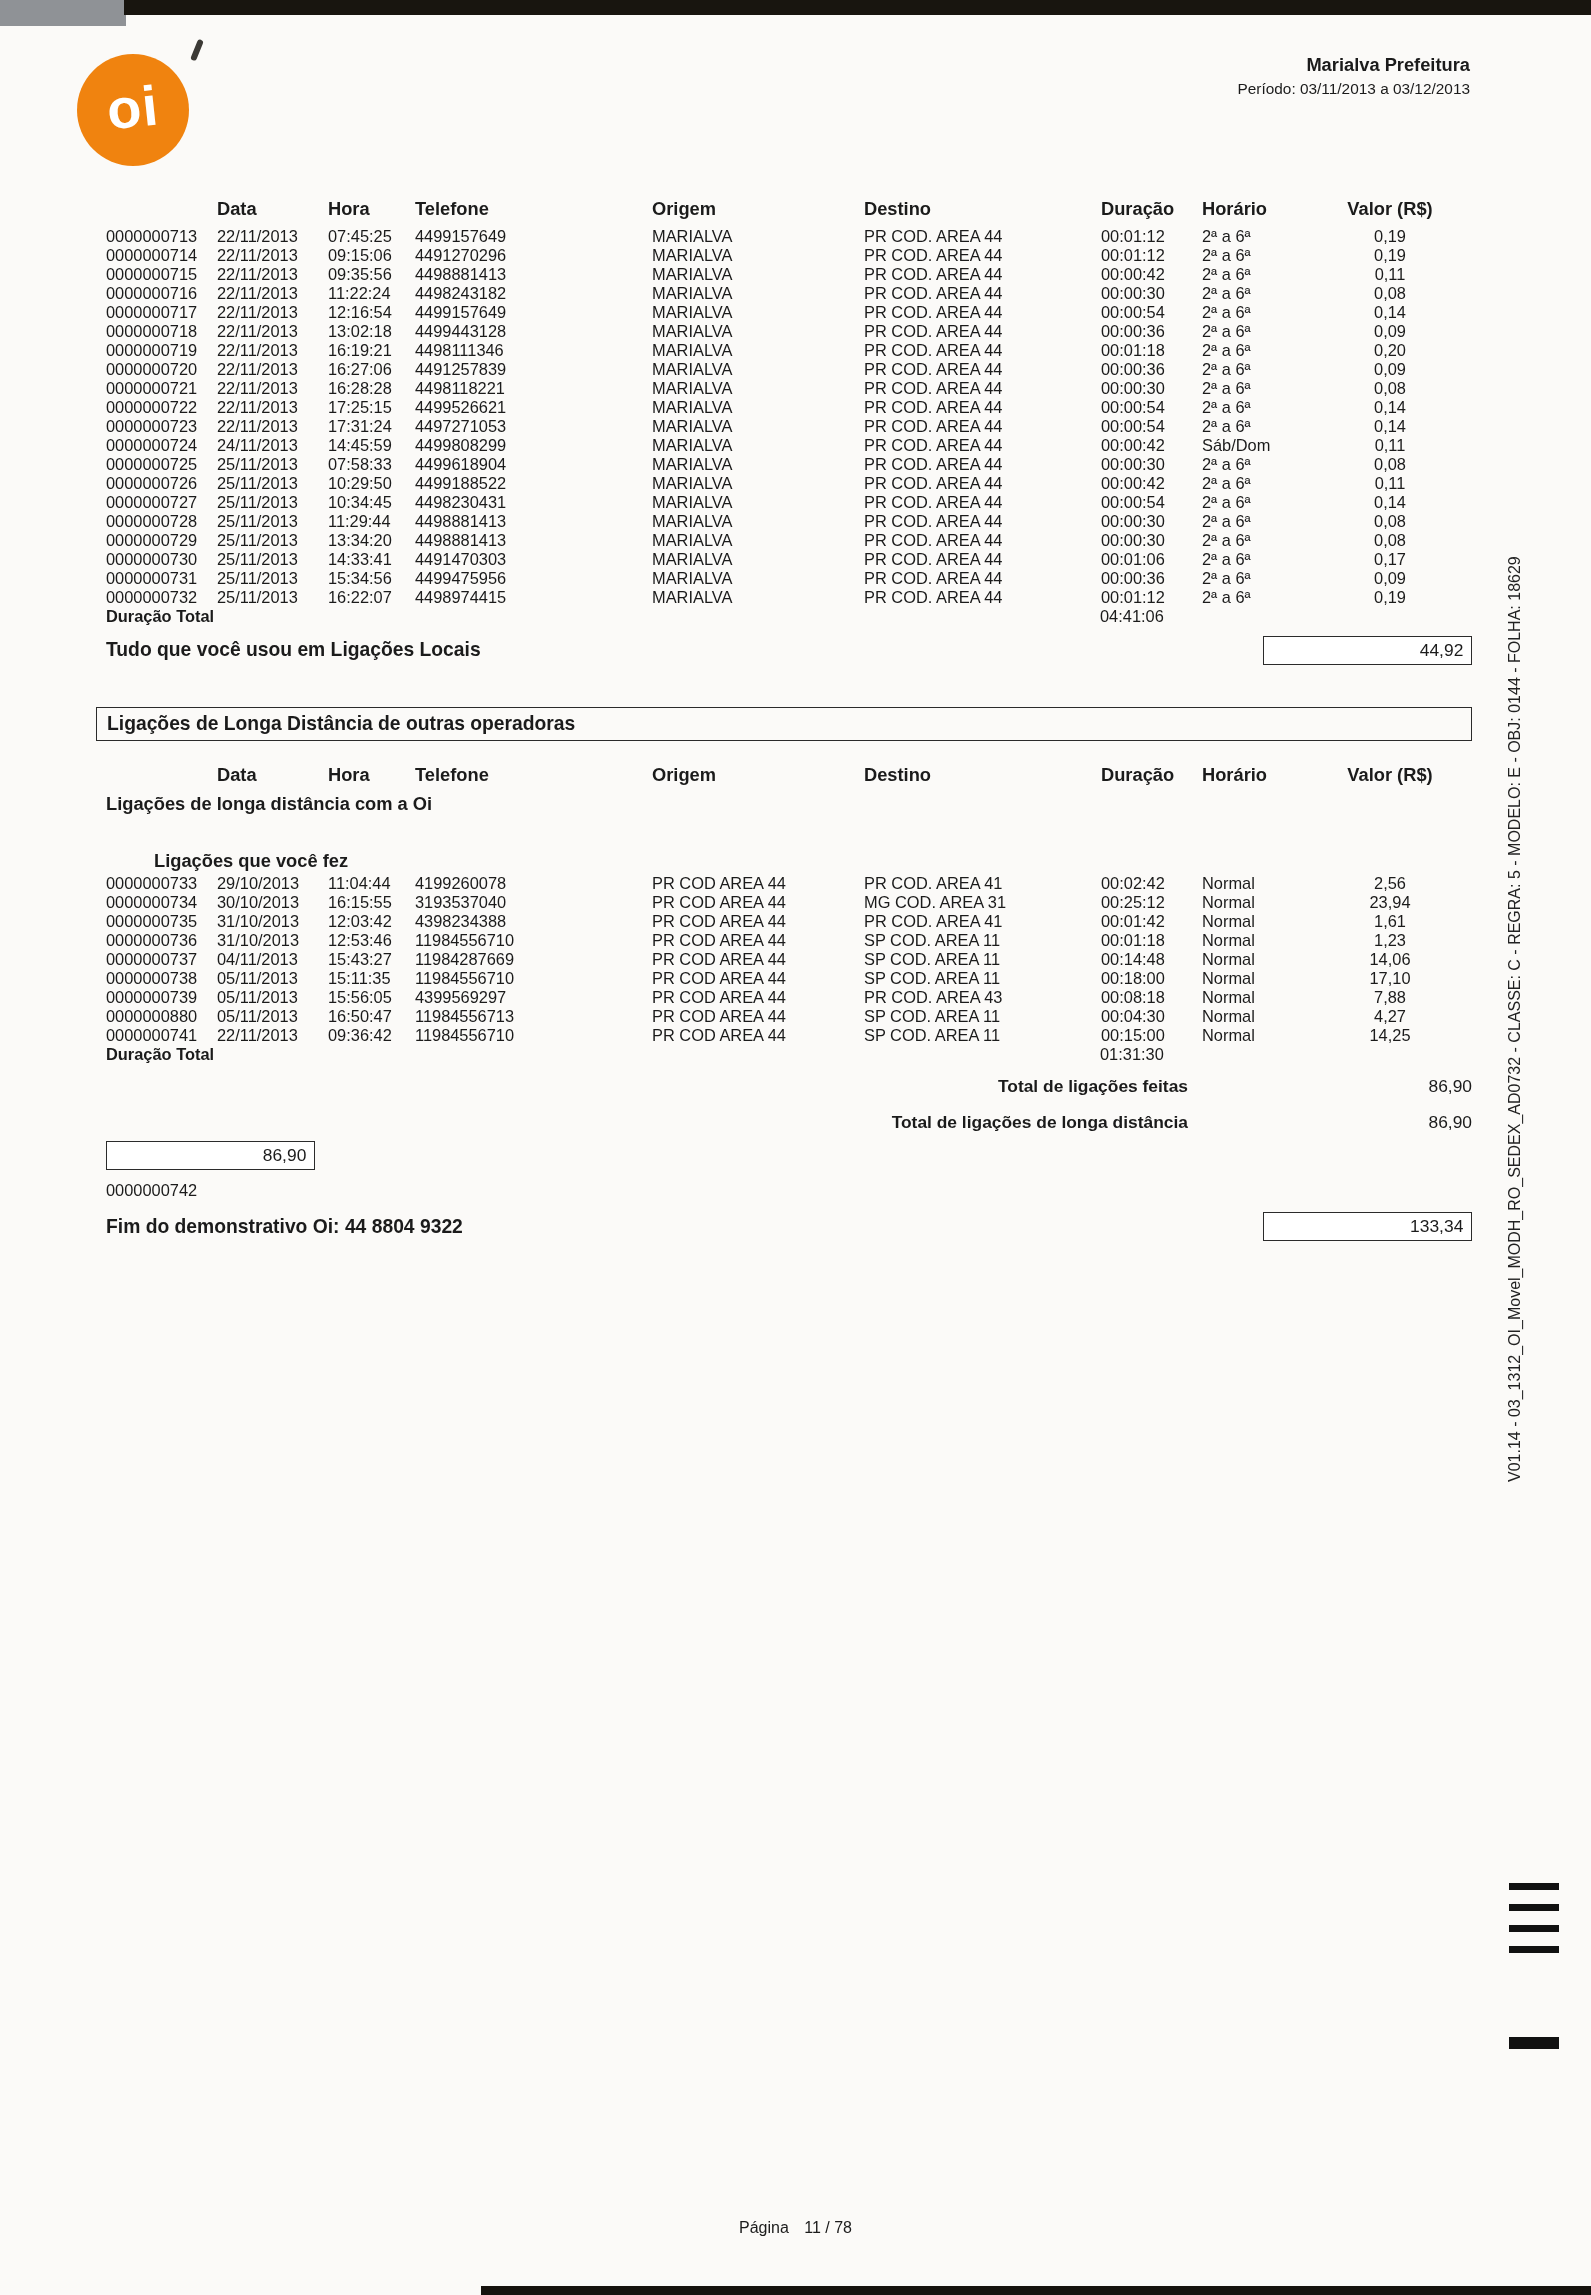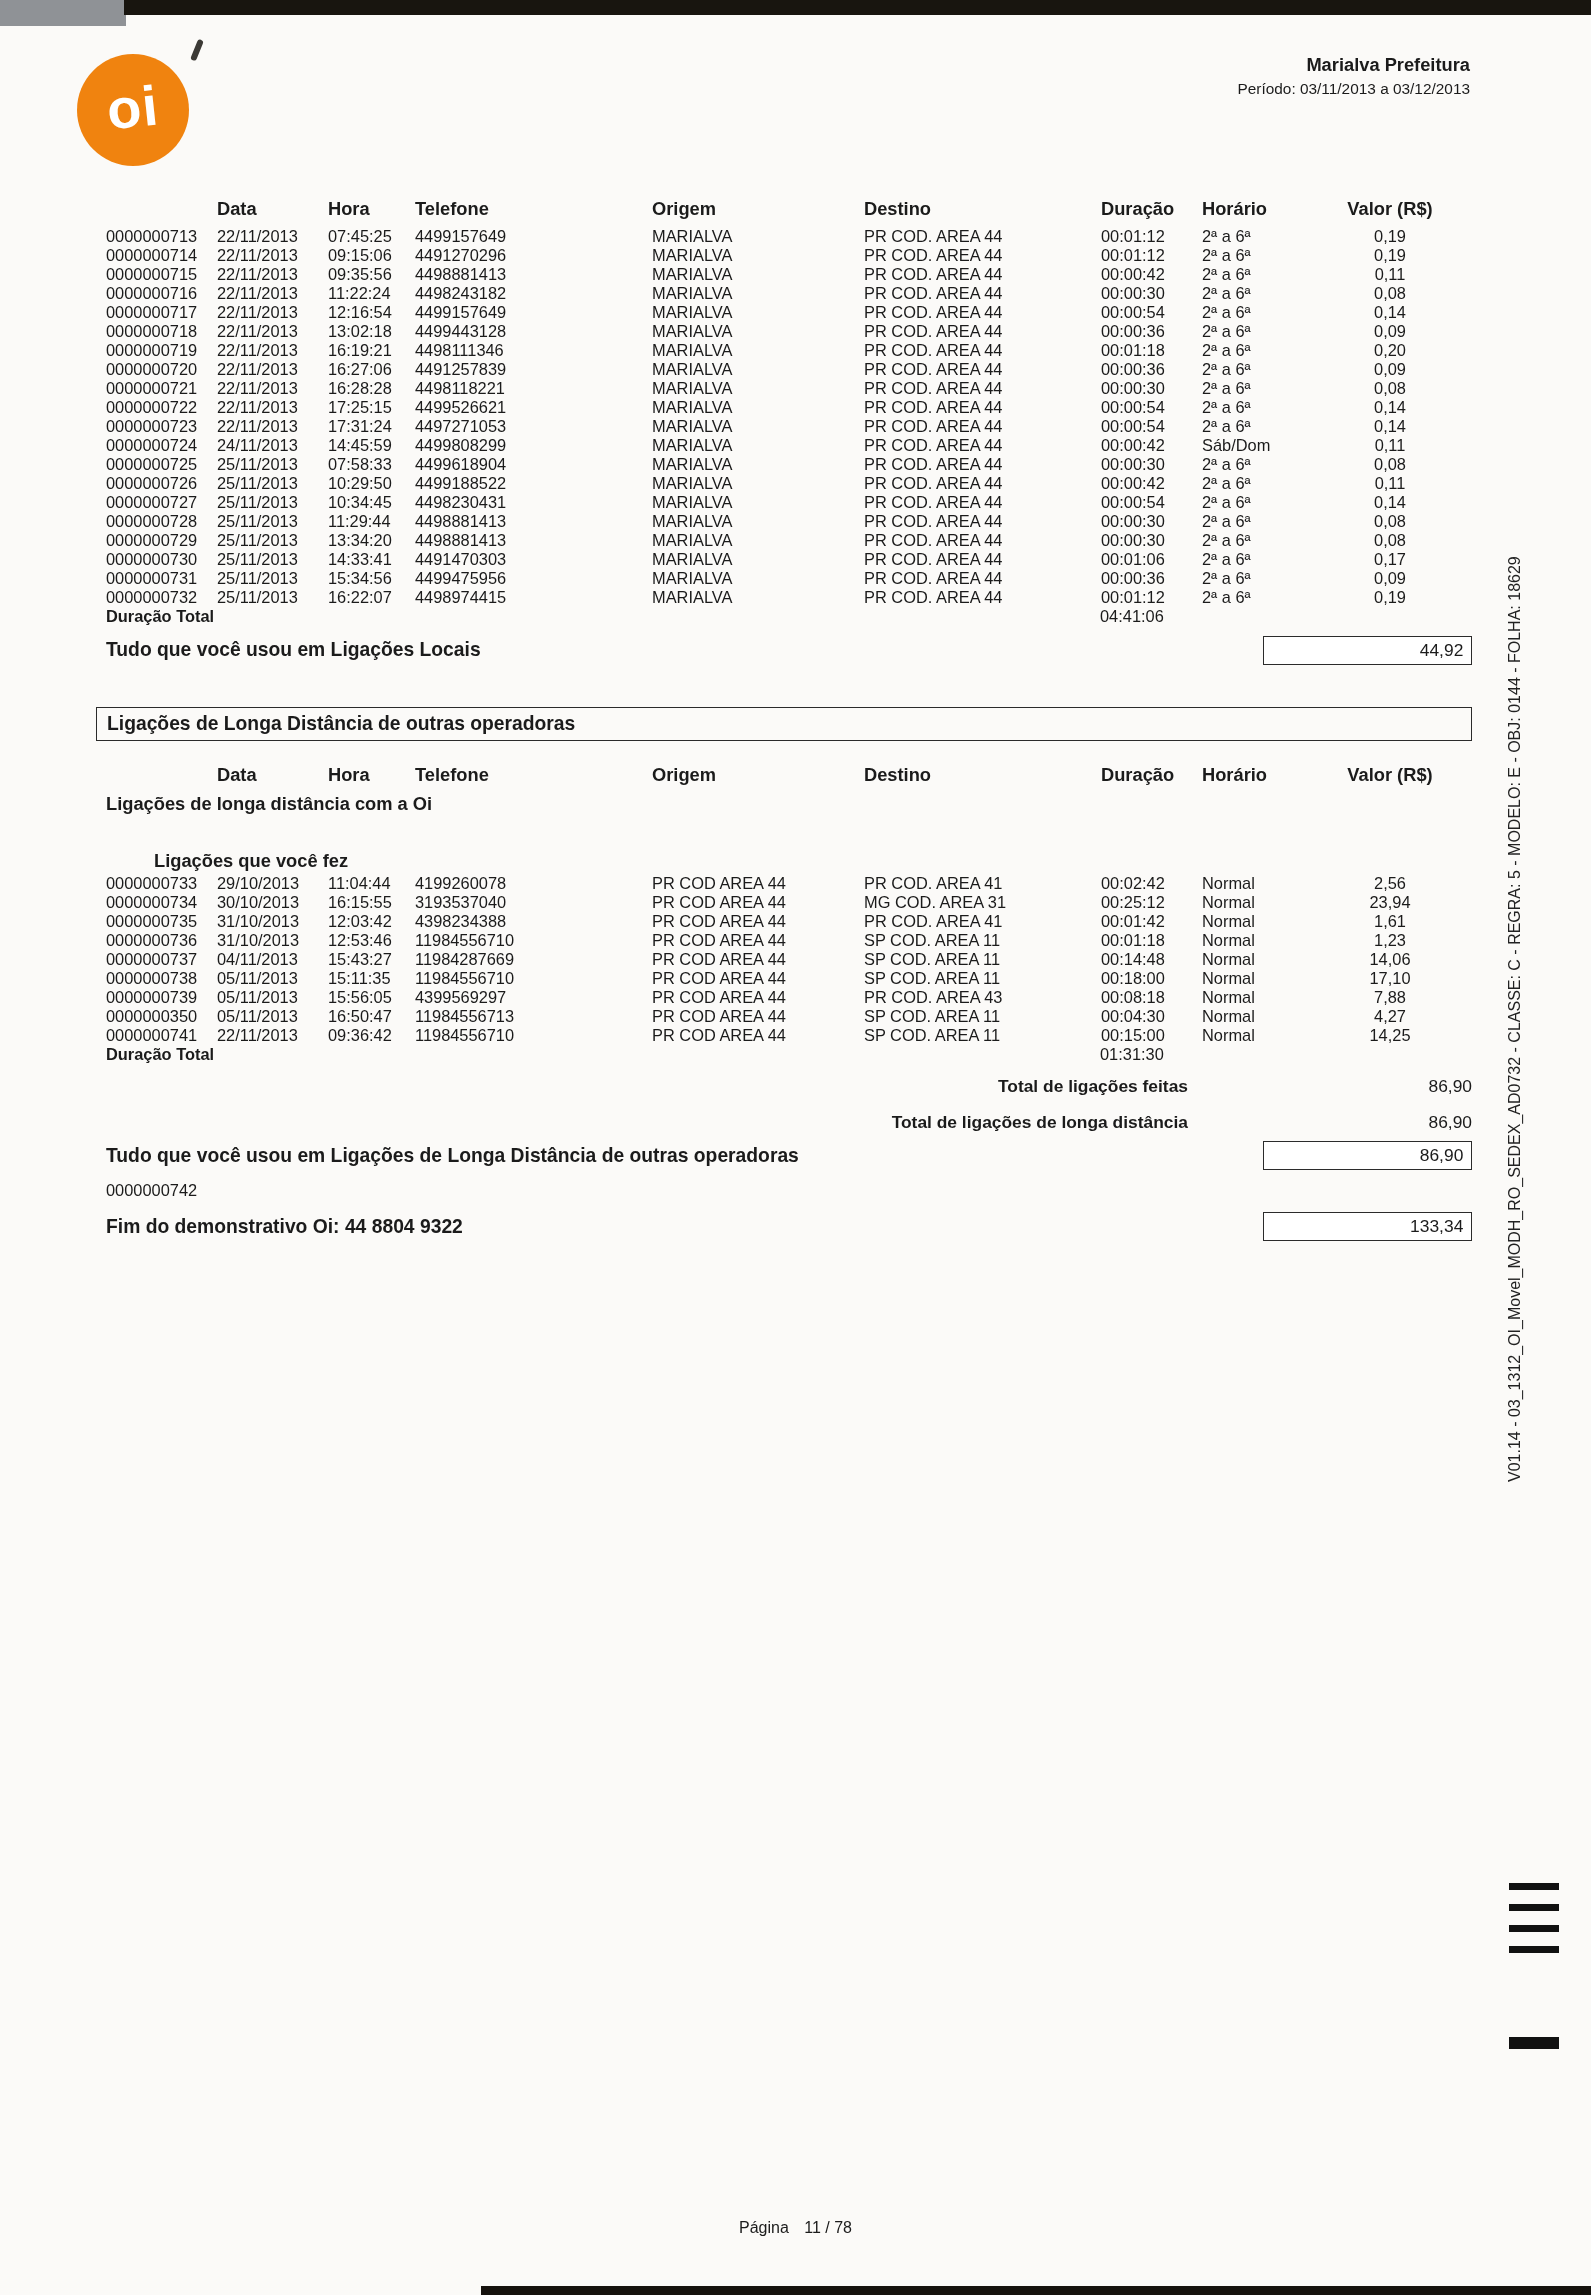--- a/index.html
+++ b/index.html
@@ -447,21 +447,21 @@
           <div class="cell c-data">05/11/2013</div>
           <div class="cell c-hora">15:56:05</div>
           <div class="cell c-tel">4399569297</div>
           <div class="cell c-orig">PR COD AREA 44</div>
           <div class="cell c-dest">PR COD. AREA 43</div>
           <div class="cell c-dur">00:08:18</div>
           <div class="cell c-hor">Normal</div>
           <div class="cell c-val">7,88</div>
         </div>
         <div class="trow">
-          <div class="cell c-id">0000000350</div>
+          <div class="cell c-id">0000000880</div>
           <div class="cell c-data">05/11/2013</div>
           <div class="cell c-hora">16:50:47</div>
           <div class="cell c-tel">11984556713</div>
           <div class="cell c-orig">PR COD AREA 44</div>
           <div class="cell c-dest">SP COD. AREA 11</div>
           <div class="cell c-dur">00:04:30</div>
           <div class="cell c-hor">Normal</div>
           <div class="cell c-val">4,27</div>
         </div>
         <div class="trow">
@@ -486,21 +486,20 @@
       <div class="totals-label">Total de ligações feitas</div>
       <div class="totals-value">86,90</div>
     </div>
 
     <div class="totals-row second">
       <div class="totals-label">Total de ligações de longa distância</div>
       <div class="totals-value">86,90</div>
     </div>
 
     <div class="summary-row second">
-      <div class="summary-label">Tudo que você usou em Ligações de Longa Distância de outras operadoras</div>
       <div class="value-box">
         <span>86,90</span>
       </div>
     </div>
 
 
     <div class="msg-row">
       <div class="msg-id">0000000742</div>
     </div>
 

